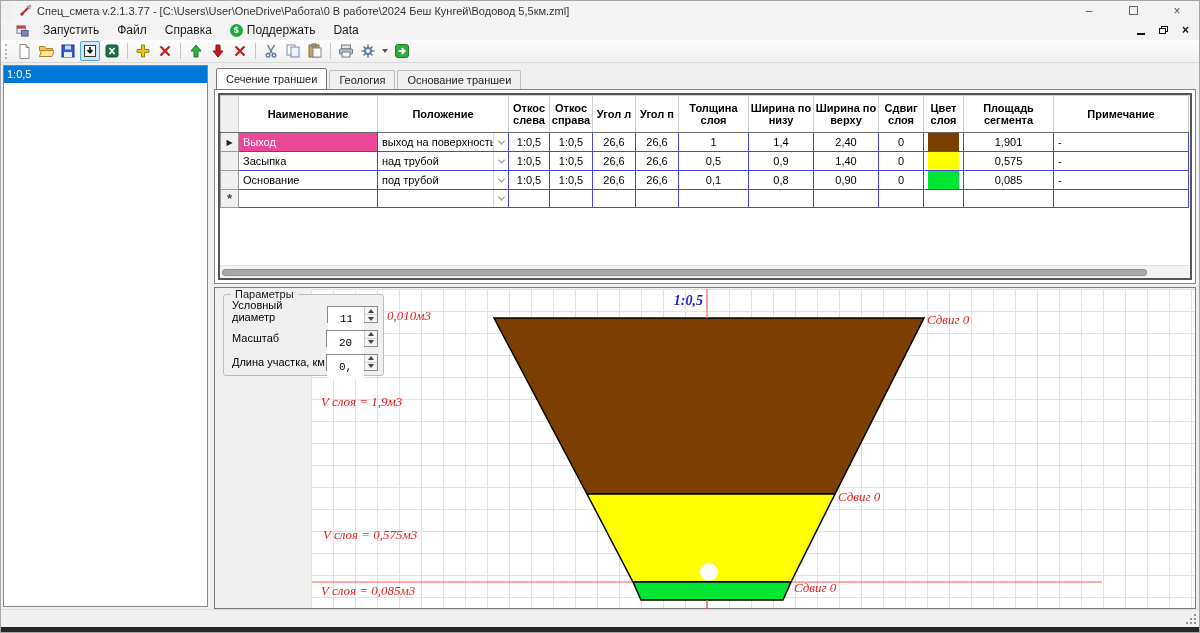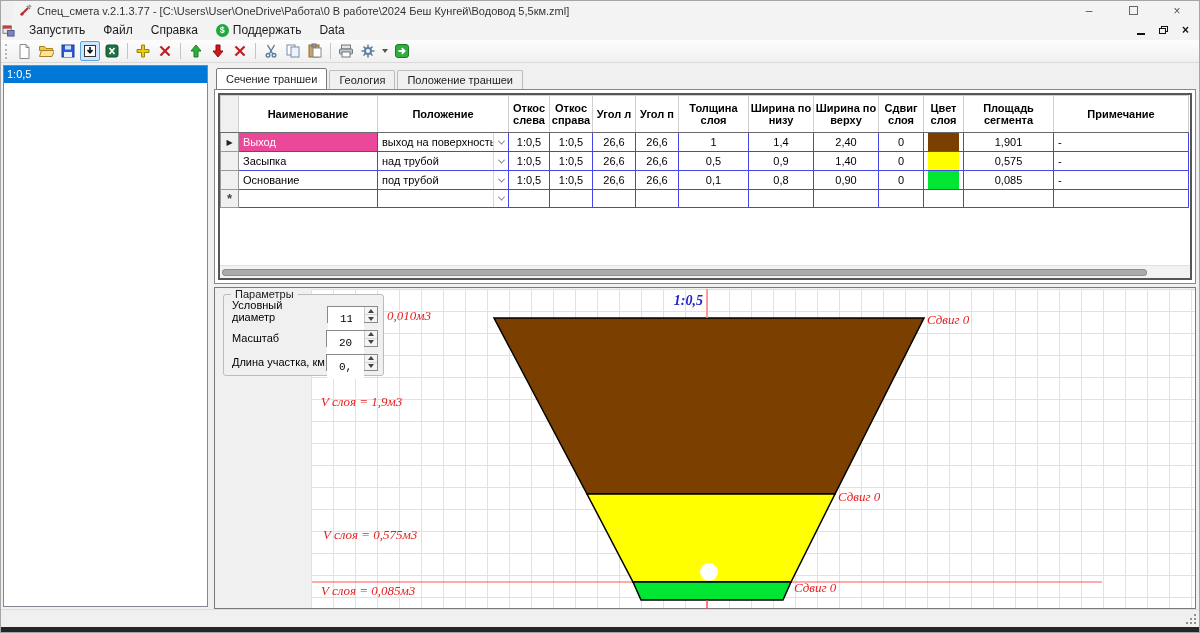--- a/index.html
+++ b/index.html
@@ -10,21 +10,21 @@
     border:1px solid #a6a6a6;
   }
   
   .titlebar { height:19px; background:#f3f3f3; display:flex; align-items:center; padding-left:6px; font-size:11px; color:#333;margin-left:12px; }
   .title-icon { width:13px; height:13px; margin-right:5px; flex:0 0 auto; }
   .title-text { white-space:nowrap; overflow:hidden; }
   .win-controls { margin-left:auto; display:flex; height:100%; }
   .win-btn { width:44px; display:flex; align-items:center; justify-content:center; color:#555; font-size:12px; }
   .maxbox { width:9px; height:9px; border:1px solid #666; display:inline-block; }
   
-  .menubar { height:20px; background:#f3f3f3; display:flex; align-items:center; padding-left:1px; font-size:12px; color:#1a1a1a; }
+  .menubar { height:20px; background:#f3f3f3; display:flex; align-items:center; padding-left:15px; font-size:12px; color:#1a1a1a; }
   .menu-item { padding:2px 9px; display:flex; align-items:center; gap:4px; cursor:default; }
   .dollar-badge { width:13px; height:13px; border-radius:50%; background:#1fa83c; color:#fff; font-size:9px; font-weight:bold; display:inline-flex; align-items:center; justify-content:center; }
   .mdi-controls { margin-left:auto; display:flex; align-items:center; gap:14px; padding-right:10px; color:#111; }
   .mdi-min { width:8px; height:2px; background:#111; display:inline-block; margin-top:7px; }
   .mdi-restore { position:relative; width:9px; height:8px; display:inline-block; }
   .mdi-restore .b1 { position:absolute; right:0; top:0; width:7px; height:6px; border:1px solid #111; }
   .mdi-restore .b2 { position:absolute; left:0; bottom:0; width:7px; height:6px; border:1px solid #111; background:#f3f3f3; }
   .mdi-close { font-size:12px; font-weight:bold; line-height:10px; }
   
   .toolbar { height:23px; background:linear-gradient(#fdfdfd,#f0f0f0); border-bottom:1px solid #d9d9d9; display:flex; align-items:center; padding-left:3px; gap:2px; }
@@ -239,21 +239,21 @@
 
     <div class="left-panel">
       <div class="tree-item-sel">1:0,5</div>
     </div>
 
     <div class="right-area">
 
       <div class="tabstrip">
         <span class="tab active">Сечение траншеи</span>
         <span class="tab">Геология</span>
-        <span class="tab">Положение траншеи</span>
+        <span class="tab">Основание траншеи</span>
       </div>
 
       <div class="grid-panel">
         <div class="dgv">
           <table class="dg">
             <colgroup>
               <col style="width:18px">
                 <col style="width:139px">
                 <col style="width:131px">
                 <col style="width:41px">

